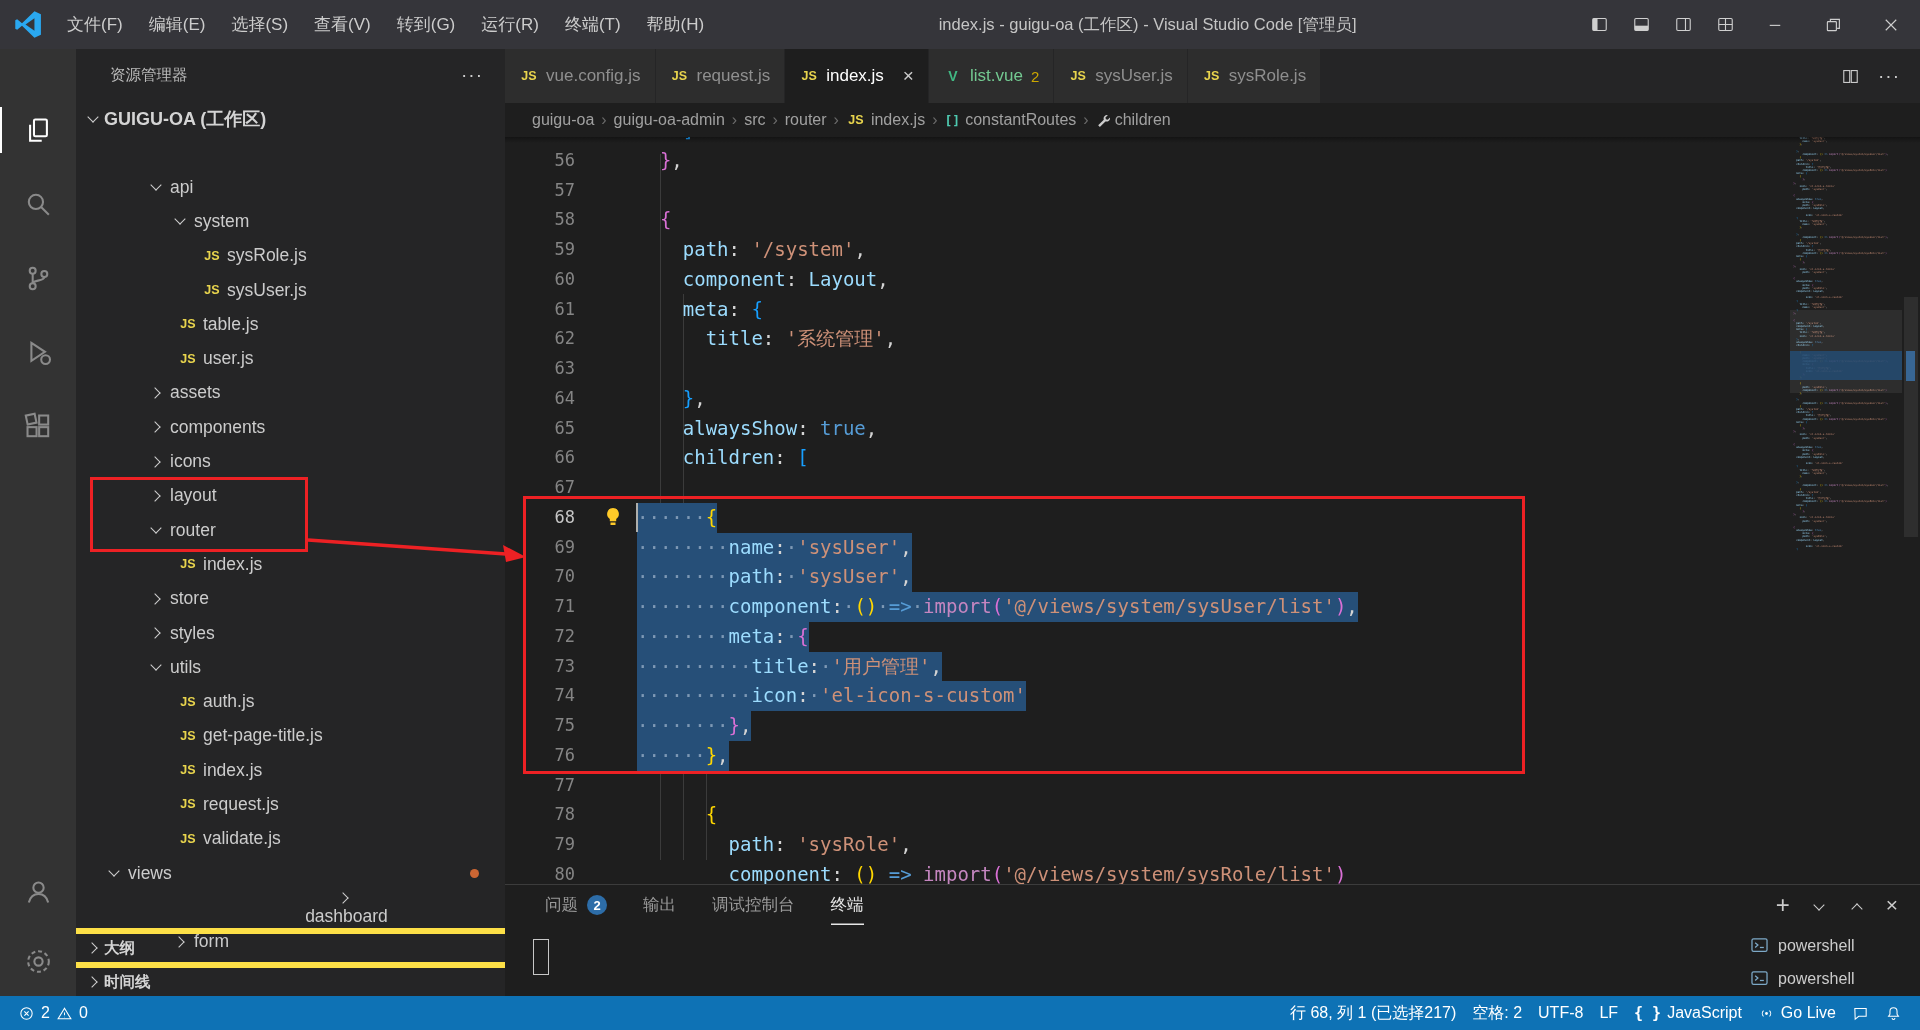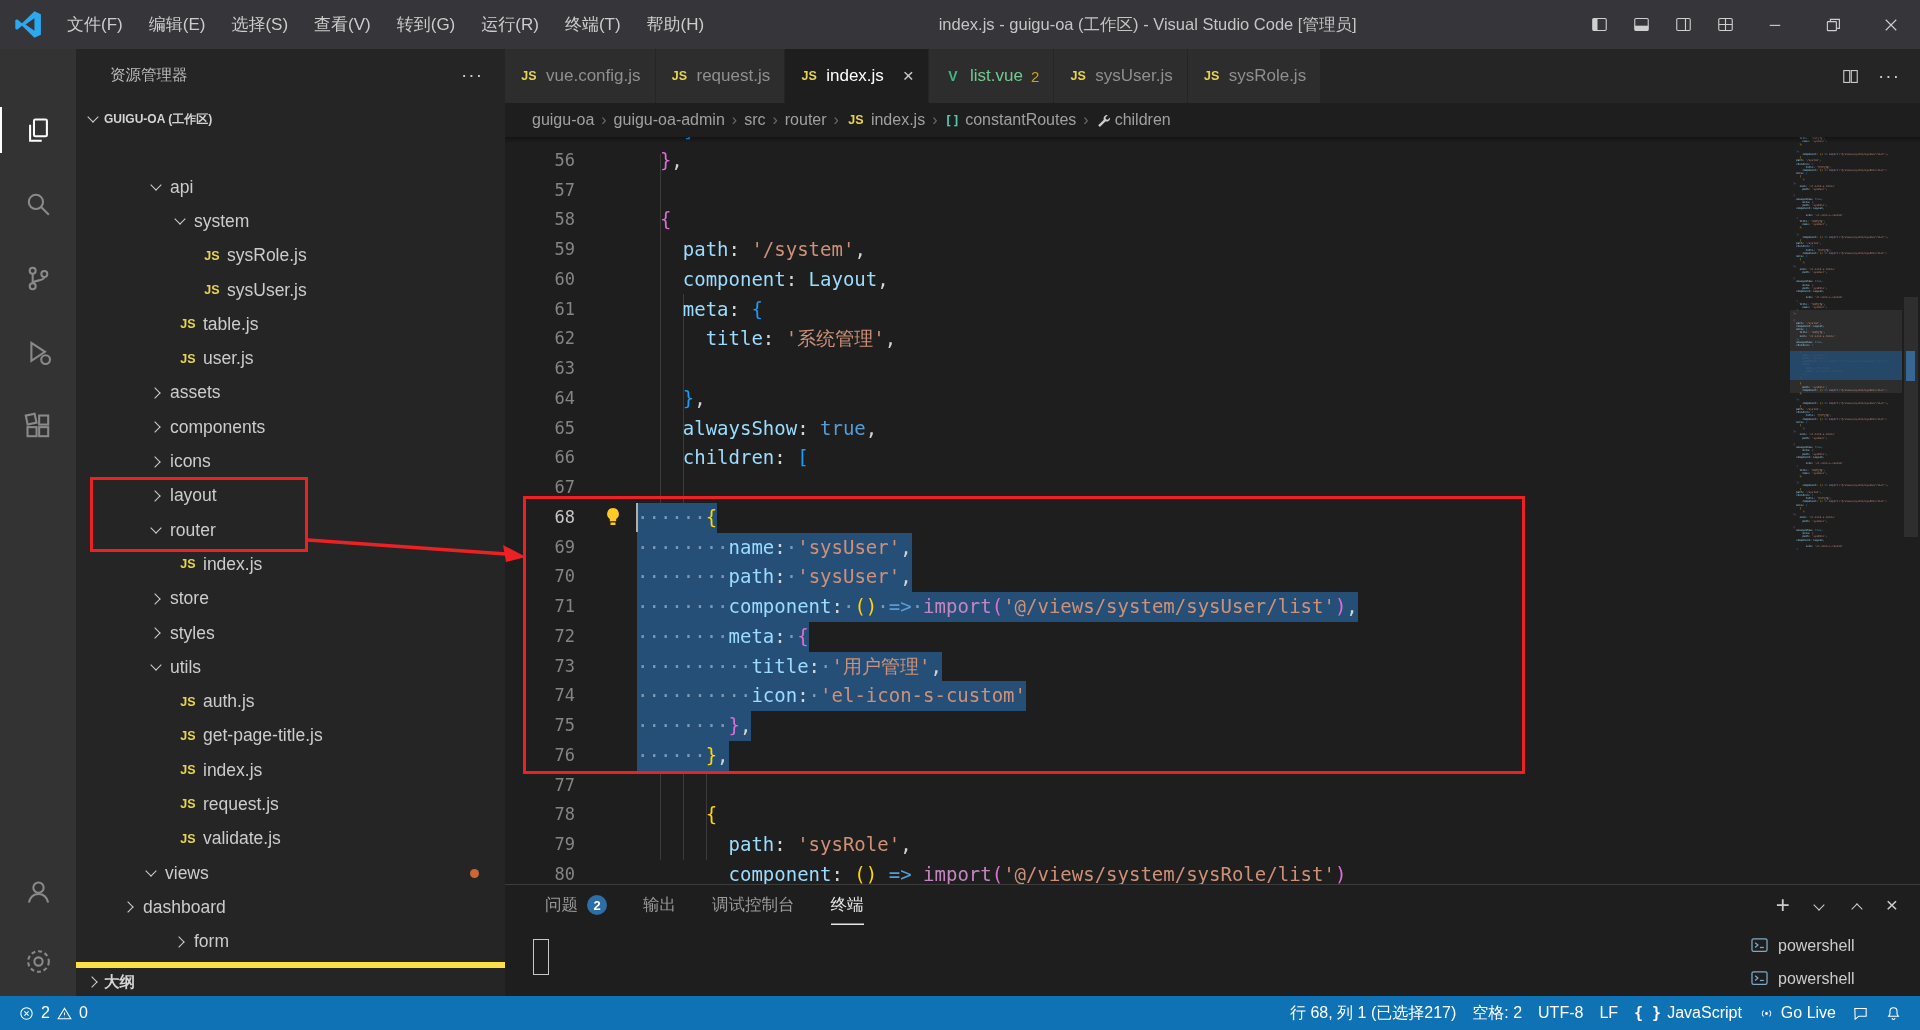--- a/index.html
+++ b/index.html
@@ -26,21 +26,21 @@
   .ab-item{width:76px;height:74px;display:flex;align-items:center;justify-content:center;position:relative}
   .ab-item svg{stroke:#8a8a8a;fill:none;stroke-width:1.6}
   .ab-item.active svg{stroke:#ffffff}
   .ab-item.active::before{content:'';position:absolute;left:0;top:14px;bottom:14px;width:2px;background:#fff}
   .ab-item.push{margin-top:auto;height:70px}
 
   
   .sidebar{width:429px;background:var(--bg-side);position:relative;font-size:17.5px;color:#cccccc;flex:none;overflow:hidden}
   .pane-header{height:52px;display:flex;align-items:center;padding:0 22px 0 34px;font-size:15.5px;color:#bbbbbb}
   .pane-actions{margin-left:auto;font-size:19px;letter-spacing:1px;color:#cccccc}
-  .section-header{height:36px;display:flex;align-items:center;font-weight:bold;font-size:12px;padding-left:8px;color:#d4d4d4;gap:2px}
+  .section-header{height:36px;display:flex;align-items:center;font-weight:bold;font-size:18px;padding-left:8px;color:#d4d4d4;gap:2px}
   #file-tree{position:absolute;top:121px;left:0;right:0}
   .trow{height:34.3px;display:flex;align-items:center}
   .trow .label{margin-left:5px;white-space:nowrap}
   .fi{width:20px;text-align:center;flex:none;font-weight:700;font-family:"Liberation Sans",sans-serif}
   .fi-js{color:var(--js-icon);font-size:12.5px}
   .fi-vue{color:var(--vue-icon);font-size:14px}
   .spacer7{width:7px;flex:none}
   .dot{width:9px;height:9px;border-radius:50%;background:var(--modified-dot);margin-left:auto;margin-right:26px;flex:none}
   .bottom-sections{position:absolute;bottom:0;left:0;right:0}
   .bottom-sections .section-header{border-top:6px solid #fde047;height:34px;font-size:15.5px;font-weight:bold}
@@ -323,38 +323,42 @@
         <div class="trow" style="padding-left: 95px;">
           <span class="spacer7"></span>
           <span class="fi fi-js">JS</span>
           <span class="label">request.js</span>
         </div>
         <div class="trow" style="padding-left: 95px;">
           <span class="spacer7"></span>
           <span class="fi fi-js">JS</span>
           <span class="label">validate.js</span>
         </div>
-        <div class="trow" style="padding-left: 29px; margin-left: 37px;">
+        <div class="trow" style="padding-left: 29px;">
           <span class="chev"></span>
           <span class="label">views</span>
           <span class="dot"></span>
         </div>
-        <div class="trow" style="padding-left: 44px;">
+        <div class="trow" style="padding-left: 107px; flex-direction: column;">
           <span class="chev right"></span>
           <span class="label">dashboard</span>
         </div>
         <div class="trow" style="padding-left: 95px;">
           <span class="chev right"></span>
           <span class="label">form</span>
         </div>
       </div>
     <div class="bottom-sections">
       <div class="section-header">
         <span class="chev right"></span>
         <span>大纲</span>
+      </div>
+      <div class="section-header">
+        <span class="chev right"></span>
+        <span>时间线</span>
       </div>
     </div>
   </div>
 
   <div class="editor-area">
     <div class="tabbar">
       <div style="display:flex" id="tab-list">
           <div class="tab">
             <span class="fi fi-js">JS</span>
             <span class="tab-label">vue.config.js</span>

